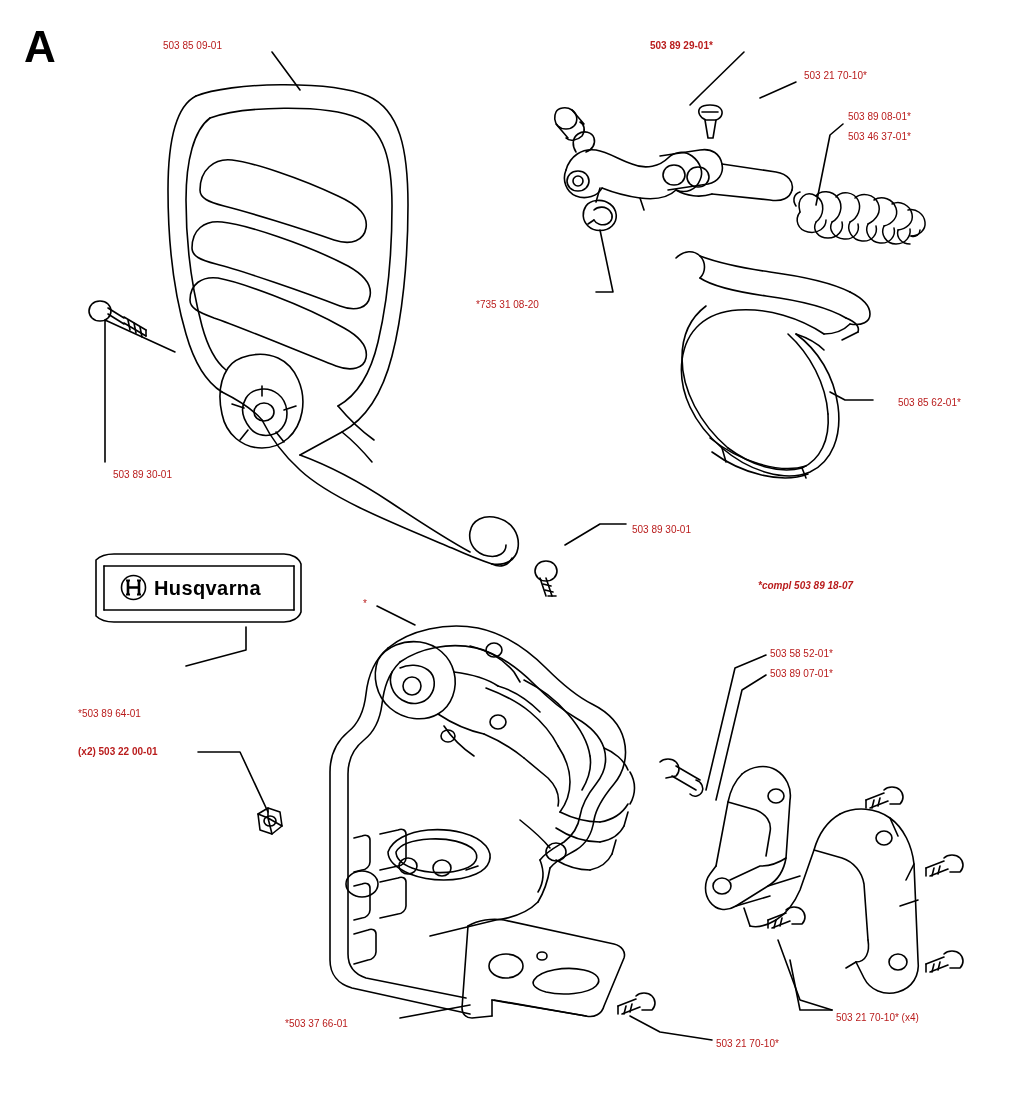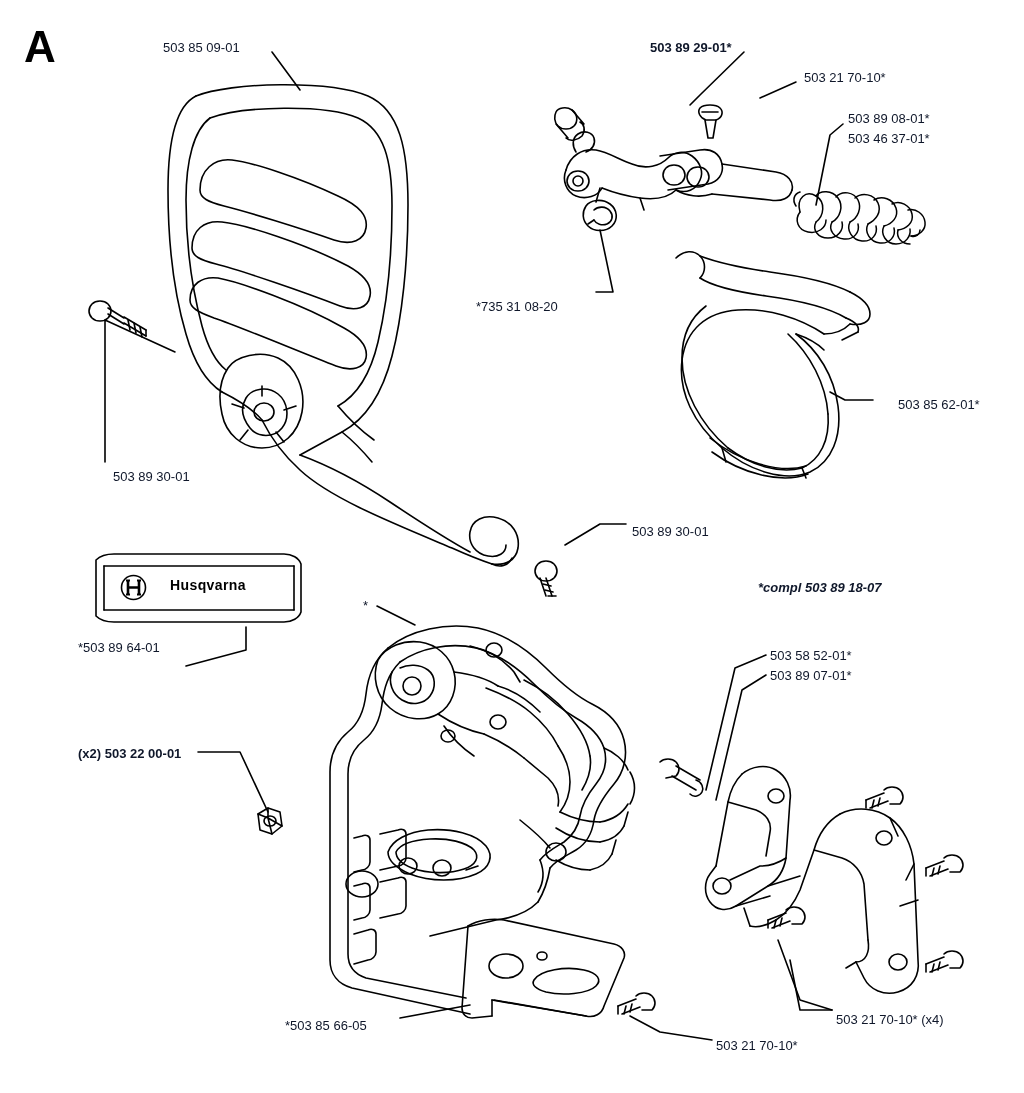--- a/index.html
+++ b/index.html
@@ -11,24 +11,24 @@
     position: relative;
     width: 1024px;
     height: 1093px;
     background: #ffffff;
     font-family: "Liberation Sans", sans-serif;
     color: #000000;
     overflow: hidden;
   }
   .label {
     position: absolute;
-    font-size: 13px;
+    font-size: 10px;
     line-height: 1.22;
     white-space: nowrap;
-    color: #0f172a;
+    color: #b91c1c;
   }
   .label.italic { font-style: italic; }
   .label.bold { font-weight: bold; }
   .plate-letter {
     position: absolute;
     font-size: 44px;
     font-weight: bold;
     font-family: "Liberation Sans", sans-serif;
     letter-spacing: 0px;
   }
@@ -42,23 +42,23 @@
   }
   .brand-box {
     position: absolute;
     left: 92px;
     top: 557px;
     width: 211px;
     height: 65px;
   }
   .brand-text {
     position: absolute;
-    left: 78px;
+    left: 62px;
     top: 20px;
-    font-size: 14px;
+    font-size: 20px;
     font-weight: bold;
     letter-spacing: 0.4px;
     font-family: "Liberation Sans", sans-serif;
   }
   .brand-mark {
     position: absolute;
     left: 28px;
     top: 17px;
     width: 27px;
     height: 27px;
@@ -394,19 +394,19 @@
   <div class="label" style="left:848px; top:111px;">503 89 08-01*</div>
   <div class="label" style="left:848px; top:131px;">503 46 37-01*</div>
   <div class="label" style="left:453px; top:299px;margin-left:23px;">*735 31 08-20</div>
   <div class="label" style="left:878px; top:397px;margin-left:20px;">503 85 62-01*</div>
   <div class="label" style="left:113px; top:469px;">503 89 30-01</div>
   <div class="label" style="left:632px; top:524px;">503 89 30-01</div>
   <div class="label italic bold" style="left:758px; top:580px;">*compl 503 89 18-07</div>
   <div class="label" style="left:363px; top:598px;">*</div>
   <div class="label" style="left:770px; top:648px;">503 58 52-01*</div>
   <div class="label" style="left:770px; top:668px;">503 89 07-01*</div>
-  <div class="label" style="left:78px; top:640px;">*503 89 64-01</div>
+  <div class="label" style="left:78px; top:708px;">*503 89 64-01</div>
   <div class="label" style="left:78px; top:746px;font-weight:bold;">(x2) 503 22 00-01</div>
   <div class="label" style="left:836px; top:1012px;">503 21 70-10* (x4)</div>
-  <div class="label" style="left:285px; top:1018px;">*503 85 66-05</div>
+  <div class="label" style="left:285px; top:1018px;">*503 37 66-01</div>
   <div class="label" style="left:716px; top:1038px;">503 21 70-10*</div>
 
 </div>
 
 </body></html>

